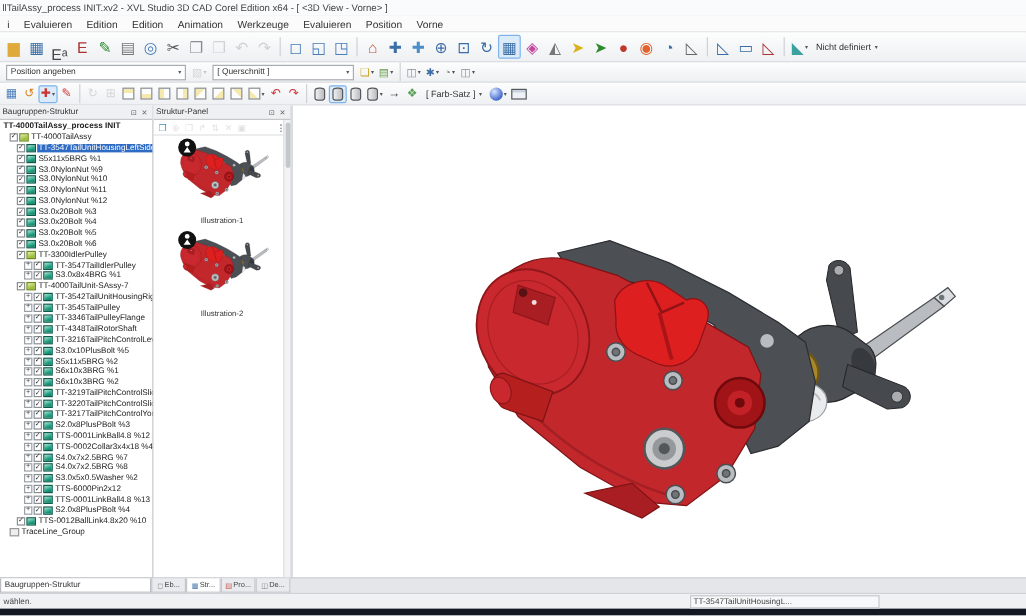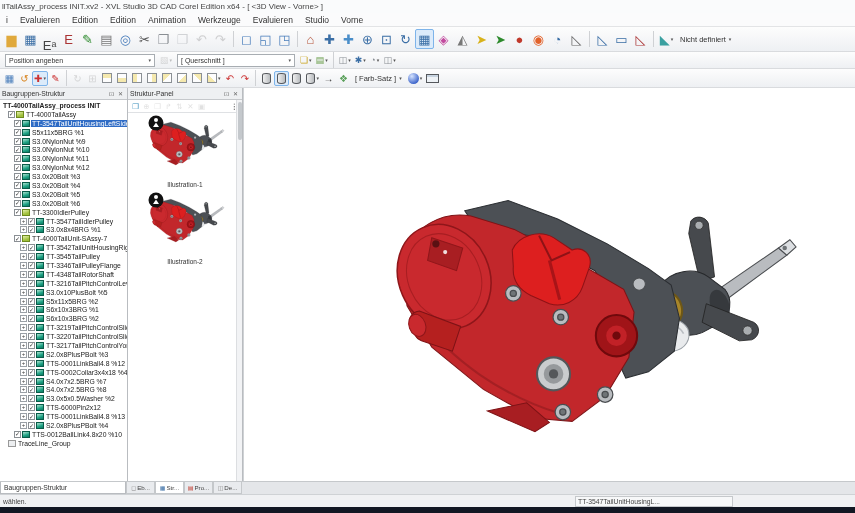--- a/index.html
+++ b/index.html
@@ -166,21 +166,21 @@
   </div>
 
   <div class="menubar">
       <span class="menu-item">i</span>
       <span class="menu-item">Evaluieren</span>
       <span class="menu-item">Edition</span>
       <span class="menu-item">Edition</span>
       <span class="menu-item">Animation</span>
       <span class="menu-item">Werkzeuge</span>
       <span class="menu-item">Evaluieren</span>
-      <span class="menu-item">Studio</span>
+      <span class="menu-item">Position</span>
       <span class="menu-item">Vorne</span>
     </div>
 
   <div class="tb tb1">
       <span class="tbtn">
         <span class="g" style="color: rgb(224, 169, 60);">▆</span>
       </span>
       <span class="tbtn">
         <span class="g" style="color: rgb(58, 110, 165);">▦</span>
       </span>

